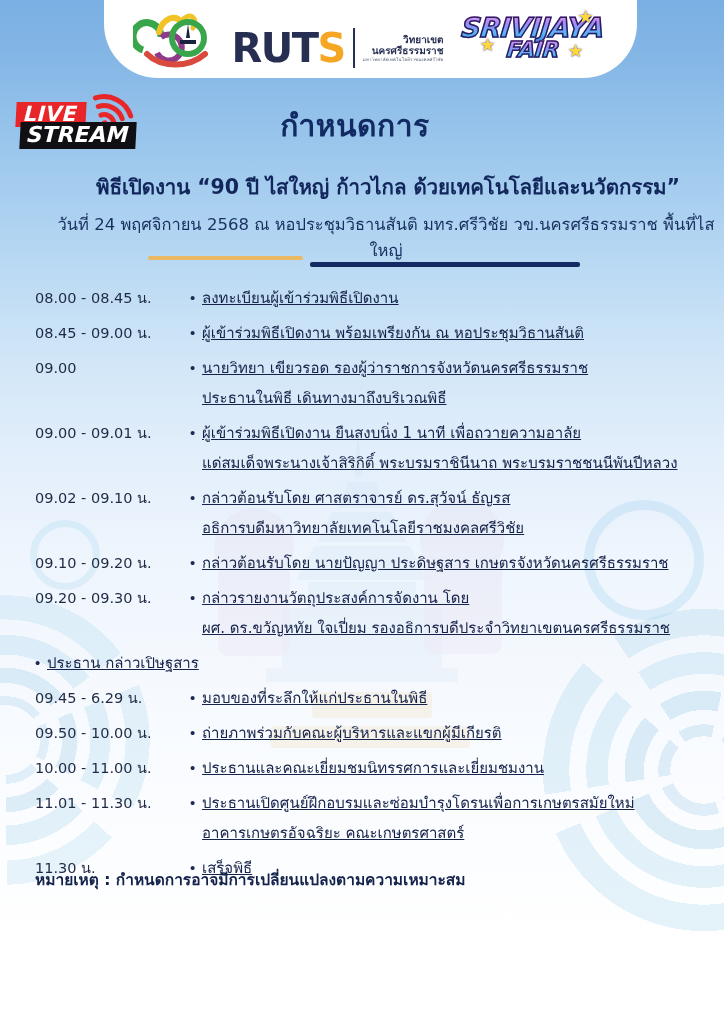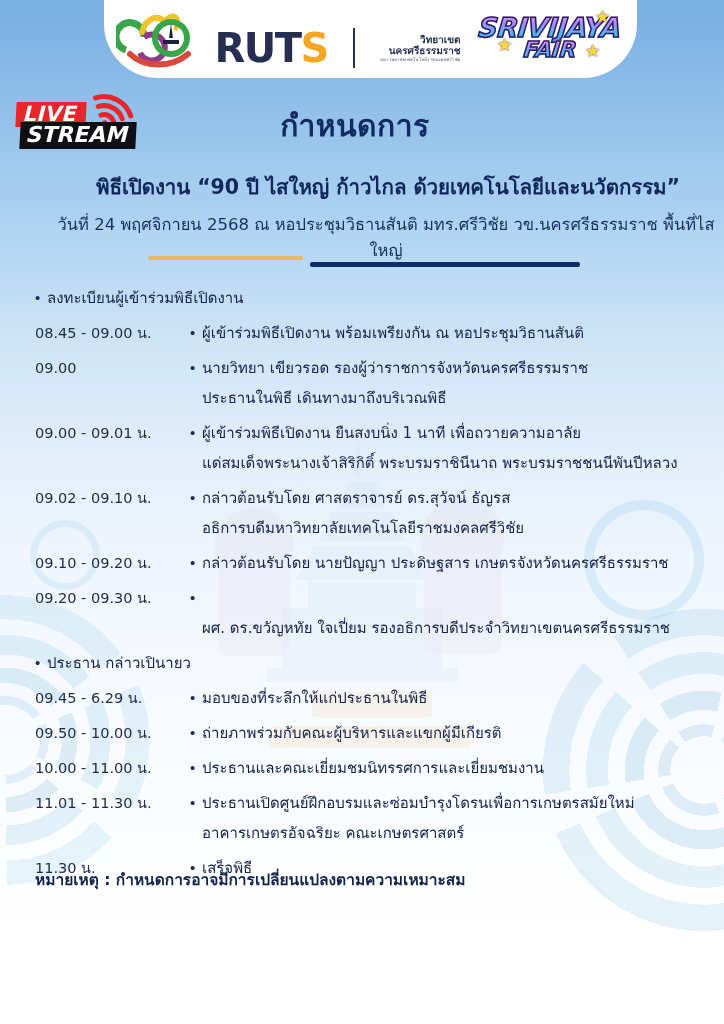--- a/index.html
+++ b/index.html
@@ -150,21 +150,21 @@
     align-items: flex-end;
     justify-content: center;
     gap: 14px;
     padding: 0 16px 10px 16px;
   }
 
   
   #logo-60 { width: 84px; height: 58px; flex: 0 0 auto; }
 
   
-  #logo-ruts { display: flex; align-items: center; gap: 25px; flex: 0 0 auto; }
+  #logo-ruts { display: flex; align-items: center; gap: 8px; flex: 0 0 auto; }
   #ruts-word {
     font-family: "DejaVu Sans", sans-serif;
     font-weight: 700;
     font-size: 40px;
     letter-spacing: -1.5px;
     line-height: 1;
     color: #262f52;
   }
   #ruts-word .s-gold { color: #f5a623; }
   #ruts-rule { width: 2px; height: 40px; background: #262f52; }
@@ -323,20 +323,21 @@
     color: #1b2b55;
     line-height: 30px;
     text-align: left;
   }
   .bullet.hidden { visibility: hidden; }
   .agenda-text {
     font-family: "DejaVu Sans", sans-serif;
     font-size: 15px;
     color: #16234a;
     line-height: 30px;
+    text-decoration: underline;
   }
 
   #footnote {
     position: absolute;
     left: 35px;
     top: 867px;
     font-family: "DejaVu Sans", sans-serif;
     font-weight: 700;
     font-size: 15.5px;
     color: #13224b;
@@ -423,20 +424,21 @@
 
   <div id="page-title">กำหนดการ</div>
   <div id="event-title">พิธีเปิดงาน “90 ปี ไสใหญ่ ก้าวไกล ด้วยเทคโนโลยีและนวัตกรรม”</div>
   <div id="event-subtitle">วันที่ 24 พฤศจิกายน 2568 ณ หอประชุมวิธานสันติ มทร.ศรีวิชัย วข.นครศรีธรรมราช พื้นที่ไสใหญ่</div>
 
   <div id="divider-gold"></div>
   <div id="divider-navy"></div>
 
   <div id="agenda">
       <div class="agenda-row">
+        <div class="agenda-time">08.00 - 08.45 น.</div>
         <div class="agenda-body">
           <div class="agenda-line">
             <span class="bullet">•</span>
             <span class="agenda-text">ลงทะเบียนผู้เข้าร่วมพิธีเปิดงาน</span>
           </div>
         </div>
       </div>
       <div class="agenda-row">
         <div class="agenda-time">08.45 - 09.00 น.</div>
         <div class="agenda-body">
@@ -492,32 +494,33 @@
             <span class="bullet">•</span>
             <span class="agenda-text">กล่าวต้อนรับโดย นายปัญญา ประดิษฐสาร เกษตรจังหวัดนครศรีธรรมราช</span>
           </div>
         </div>
       </div>
       <div class="agenda-row">
         <div class="agenda-time">09.20 - 09.30 น.</div>
         <div class="agenda-body">
           <div class="agenda-line">
             <span class="bullet">•</span>
+            <span class="agenda-text">กล่าวรายงานวัตถุประสงค์การจัดงาน โดย</span>
           </div>
           <div class="agenda-line">
             <span class="bullet hidden">•</span>
             <span class="agenda-text">ผศ. ดร.ขวัญหทัย ใจเปี่ยม รองอธิการบดีประจำวิทยาเขตนครศรีธรรมราช</span>
           </div>
         </div>
       </div>
       <div class="agenda-row">
         <div class="agenda-body">
           <div class="agenda-line">
             <span class="bullet">•</span>
-            <span class="agenda-text">ประธาน กล่าวเปินายว</span>
+            <span class="agenda-text">ประธาน กล่าวเปิษฐสาร</span>
           </div>
         </div>
       </div>
       <div class="agenda-row">
         <div class="agenda-time">09.45 - 6.29 น.</div>
         <div class="agenda-body">
           <div class="agenda-line">
             <span class="bullet">•</span>
             <span class="agenda-text">มอบของที่ระลึกให้แก่ประธานในพิธี</span>
           </div>

